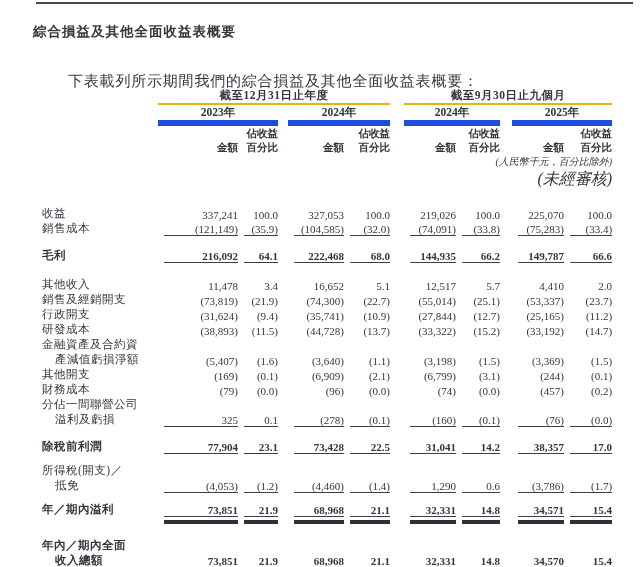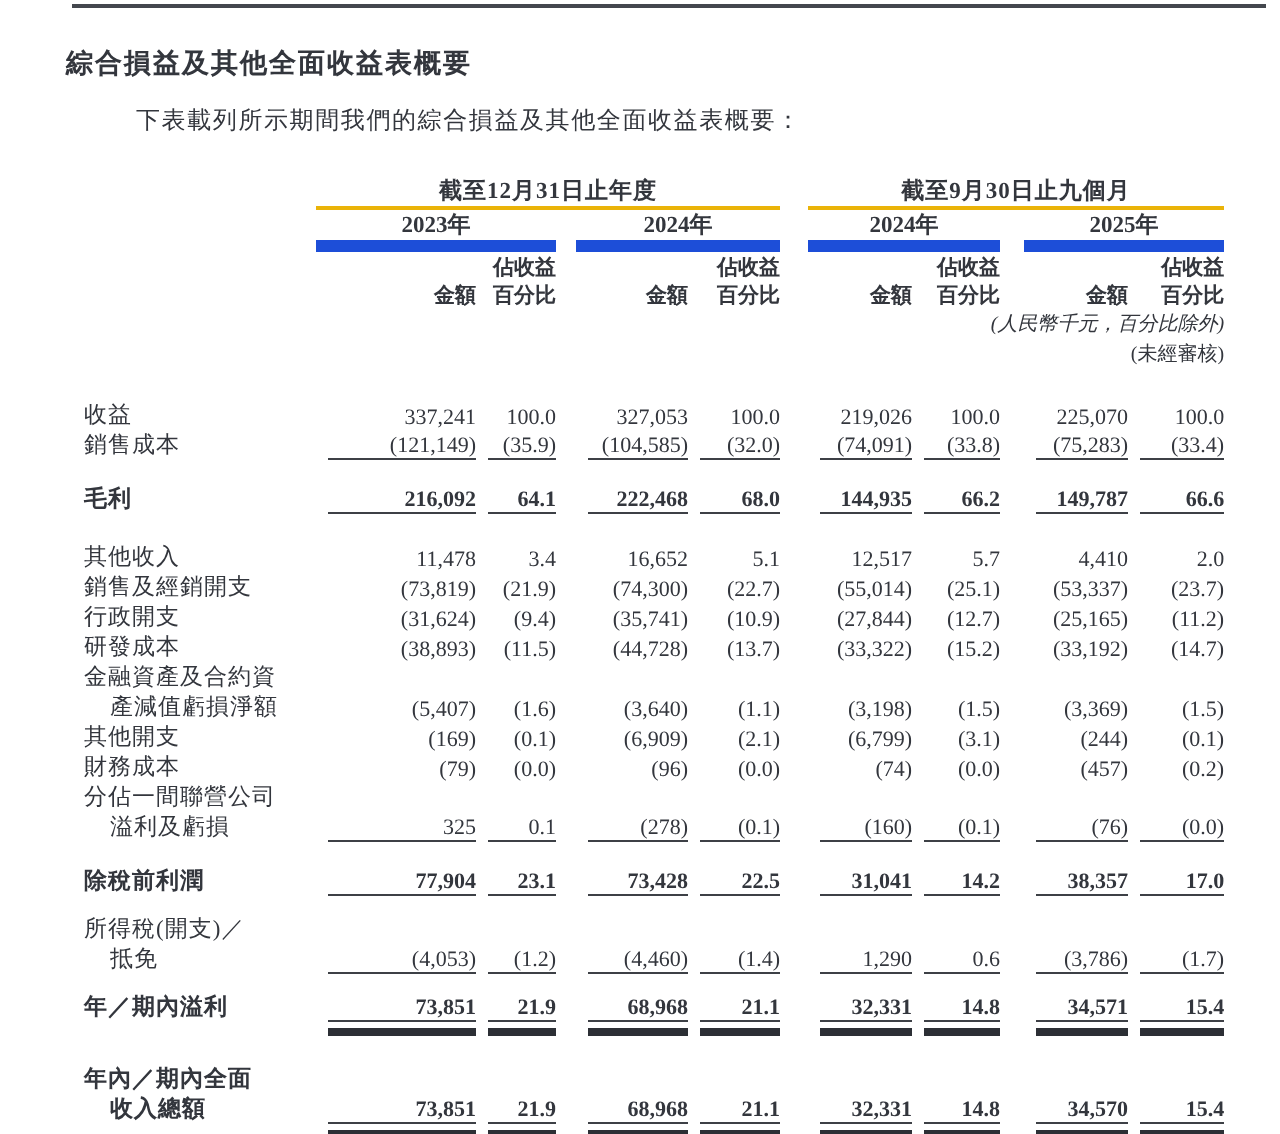--- a/index.html
+++ b/index.html
@@ -3,38 +3,38 @@
 <meta charset="utf-8">
 <style>
   html,body{margin:0;padding:0;}
   body{
     width:640px;height:567px;position:relative;overflow:hidden;
     background:#ffffff;color:#33363d;
     font-family:"Liberation Serif","DejaVu Serif",serif;
   }
   .top-rule{position:absolute;left:36px;top:2px;width:597px;height:2px;background:#44474e;}
   .title{position:absolute;left:33px;top:23px;font-size:13.5px;font-weight:bold;letter-spacing:1px;}
-  .intro{position:absolute;left:68px;top:52px;font-size:12px;letter-spacing:0.8px;}
+  .intro{position:absolute;left:68px;top:72px;font-size:15px;letter-spacing:0.8px;}
 
   table.fin{
     position:absolute;left:42px;top:88px;width:570px;
     border-collapse:collapse;table-layout:fixed;font-size:11px;
   }
   td,th{padding:0;margin:0;vertical-align:bottom;white-space:nowrap;font-weight:normal;}
   col.c-lbl{width:116px;} col.c-a1{width:80px;} col.c-p1{width:40px;} col.c-s1{width:10px;}
   col.c-a2{width:56px;} col.c-p2{width:46px;} col.c-S{width:14px;}
   col.c-a3{width:52px;} col.c-p3{width:44px;} col.c-s2{width:12px;}
   col.c-a4{width:52px;} col.c-p4{width:48px;}
 
   tr.hg th{height:14px;font-size:11.5px;font-weight:bold;text-align:center;border-bottom:2px solid #eab308;letter-spacing:0.5px;}
   tr.hy th{height:15px;font-size:11.5px;font-weight:bold;text-align:center;border-bottom:6px solid #1d4ed8;}
   tr.hs1 td{height:15px;} tr.hs2 td{height:14px;}
   .sub{font-size:10.5px;font-weight:bold;text-align:right;}
   tr.note td{height:14px;font-size:10px;font-style:italic;}
-  tr.note2 td{height:15px;font-size:10px;}
+  tr.note2 td{height:15px;font-size:16px;font-style:italic;}
   .units,.unaud{text-align:right;}
 
   tr.t td{height:15px;}
   td.lbl{text-align:left;font-size:11.5px;letter-spacing:0.5px;}
   td.a,td.p{padding-left:6px;}
   .v{display:block;text-align:right;}
   tr.u td.a .v, tr.u td.p .v{border-bottom:1.5px solid #3d4046;}
   tr.b td{font-weight:bold;}
   .ind{padding-left:13px;}
 

